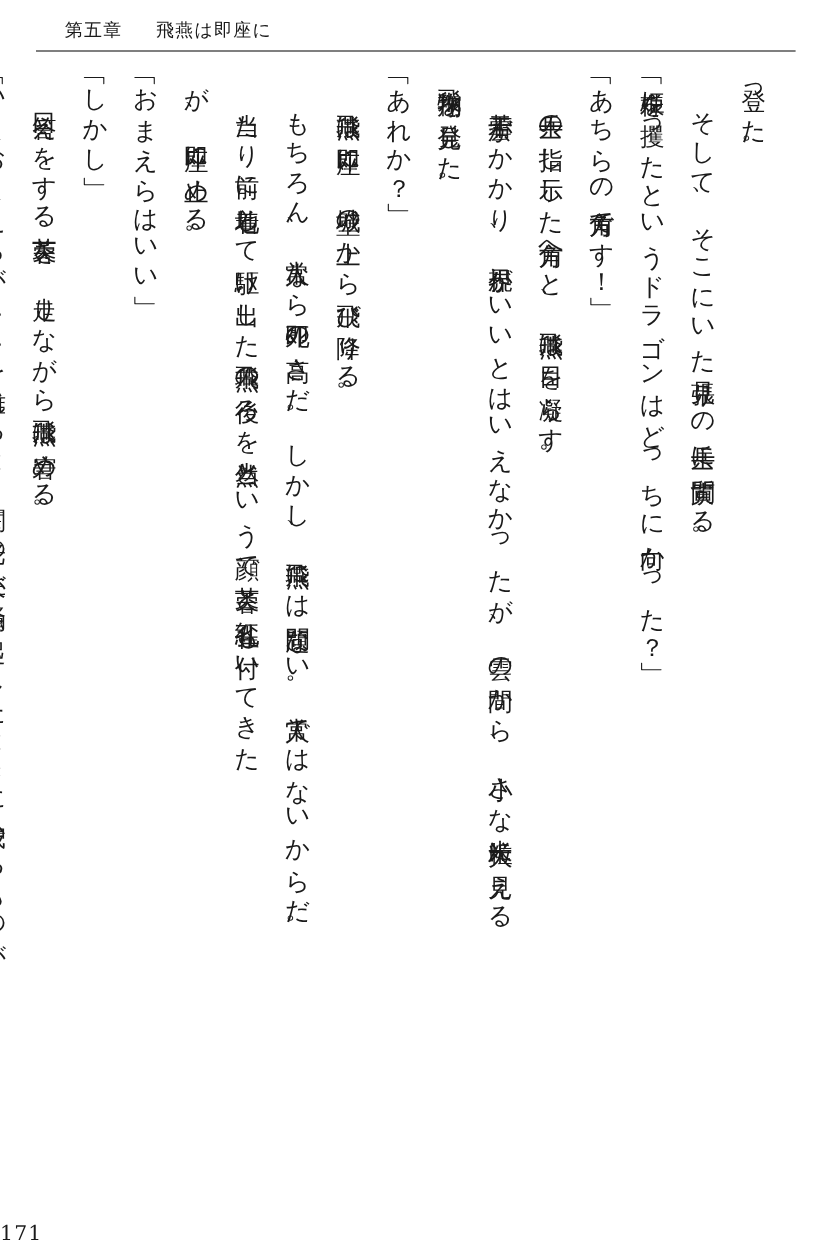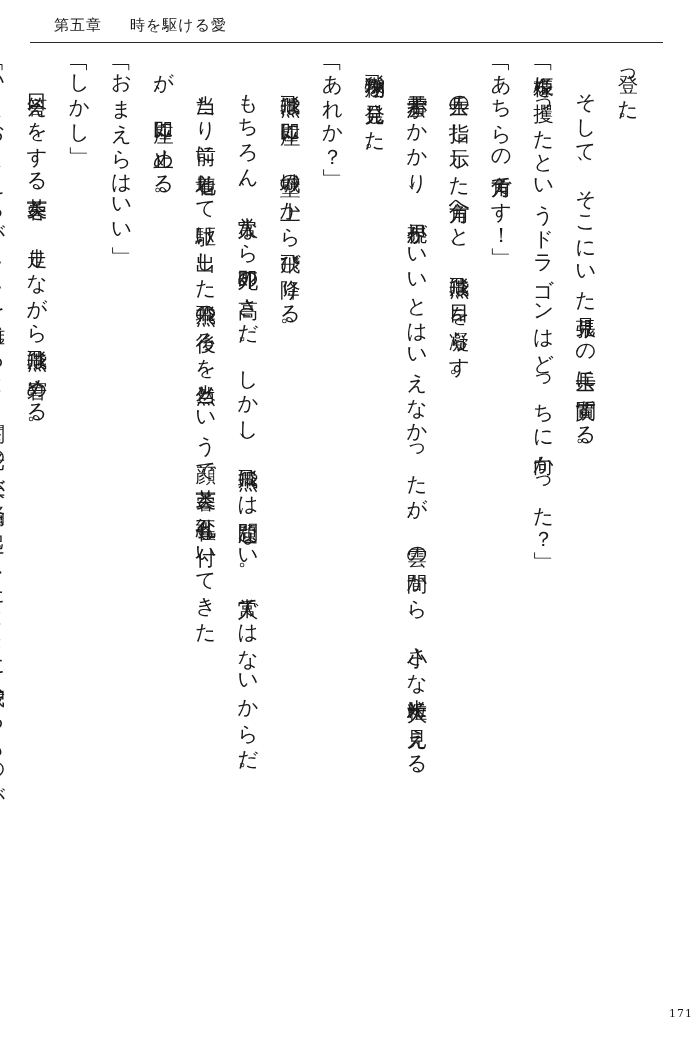--- a/index.html
+++ b/index.html
@@ -67,34 +67,34 @@
     padding: 0;
   }
   .body-text p.indent {
     text-indent: 1em;
   }
 
   .folio {
     position: absolute;
     left: 0;
     right: 0;
-    bottom: 30px;
-    text-align: right;
-    font-size: 11px;
+    bottom: 12px;
+    text-align: left;
+    font-size: 17px;
     letter-spacing: 1px;
     font-family: "DejaVu Serif", "Liberation Serif", serif;
   }
 </style>
 </head>
 <body>
 
 <div class="page">
 
   <div class="header">
-    <span class="chapter-num">第五章</span><span class="chapter-title">時を駆ける愛</span>
+    <span class="chapter-num">第五章</span><span class="chapter-title">飛燕は即座に</span>
   </div>
   <div class="header-rule"></div>
 
   <div class="body-text">
     <p>登った。</p>
     <p class="indent">そして、そこにいた見張りの兵士に質問する。</p>
     <p>「姫様を攫ったというドラゴンはどっちに向かった？」</p>
     <p>「あちらの方角です！」</p>
     <p class="indent">兵士の指し示した方角へと、飛燕は目を凝らす。</p>
     <p class="indent">若干雲がかかり、視界がいいとはいえなかったが、雲の間から、小さな米粒大に見える</p>

